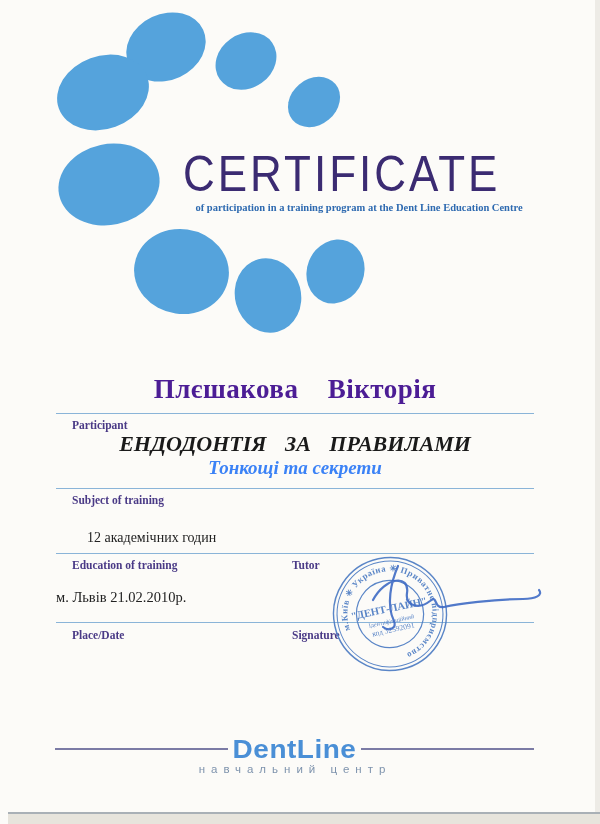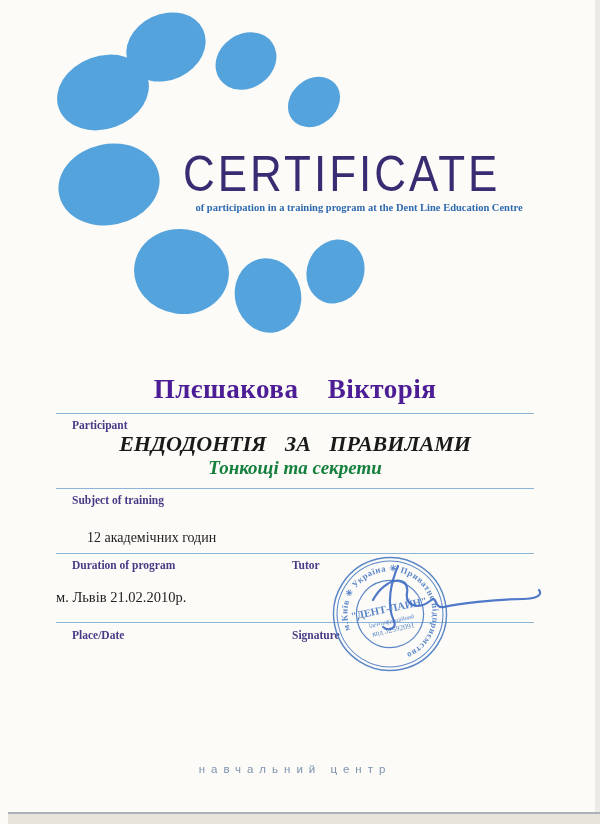--- a/index.html
+++ b/index.html
@@ -50,21 +50,21 @@
     font-size:27px; font-weight:bold; color:#4c1d95;
     word-spacing:22px; letter-spacing:0.5px; white-space:nowrap;
   }
   .subj1 {
     position:absolute; left:56px; top:431px; width:478px; text-align:center;
     font-size:22px; font-weight:bold; font-style:italic; color:#1a1a1a;
     word-spacing:13px; white-space:nowrap;
   }
   .subj2 {
     position:absolute; left:56px; top:457px; width:478px; text-align:center;
-    font-size:19px; font-weight:bold; font-style:italic; color:#15803d;
+    font-size:19px; font-weight:bold; font-style:italic; color:#3b82f6;
     white-space:nowrap;
   }
   .val { position:absolute; font-size:14px; color:#222; white-space:nowrap; }
   .duration { left:56px; top:530px;margin-left:31px; }
   .tutor    { left:320px; top:528px; font-size:14.5px; }
   .pdate    { left:56px; top:589px; font-size:14.5px; }
 
   
   .stamp { position:absolute; left:330px; top:554px; opacity:0.92; }
   .sig   { position:absolute; left:343px; top:560px; }
@@ -119,21 +119,21 @@
   <div class="rule r1"></div>
   <div class="lbl col1" style="top:419px">Participant</div>
 
   <div class="subj1">ЕНДОДОНТІЯ ЗА ПРАВИЛАМИ</div>
   <div class="subj2">Тонкощі та секрети</div>
   <div class="rule r2"></div>
   <div class="lbl col1" style="top:494px">Subject of training</div>
 
   <div class="val duration">12 академічних годин</div>
   <div class="rule r3"></div>
-  <div class="lbl col1" style="top:559px">Duration of program</div>
+  <div class="lbl col1" style="top:559px">Education of training</div>
   <div class="lbl col2" style="top:559px">Tutor</div>
 
   <div class="val pdate">м. Львів 21.02.2010р.</div>
   <div class="rule r4"></div>
   <div class="lbl col1" style="top:629px">Place/Date</div>
   <div class="lbl col2" style="top:629px">Signature</div>
 
   <svg class="stamp" width="120" height="120" viewBox="0 0 118 118">
     <defs>
       <path id="ringPath" d="M 17.6,66.3 A 42,42 0 1,1 100.4,51.7 A 42,42 0 1,1 17.6,66.3"></path>
@@ -152,17 +152,22 @@
   </svg>
 
   <svg class="sig" width="210" height="78" viewBox="0 0 210 78">
     <g fill="none" stroke="#3f6bc5" stroke-width="2.2" stroke-linecap="round" opacity="0.9">
       <path d="M55 6 C48 22 43 45 51 61 C54 68 46 72 40 67"></path>
       <path d="M30 40 C42 17 67 14 64 33 C62 47 77 49 87 41 C95 34 90 49 101 47
                C114 44 152 39 180 39 C193 39 200 35 196 30"></path>
     </g>
   </svg>
 
+  <div class="logo-row">
+    <div class="logo-line"></div>
+    <div class="logo-text">DentLine</div>
+    <div class="logo-line"></div>
+  </div>
   <div class="tagline">навчальний центр</div>
 
   <div class="edge-right"></div>
   <div class="edge-bottom"></div>
 </div>
 
 </body></html>

